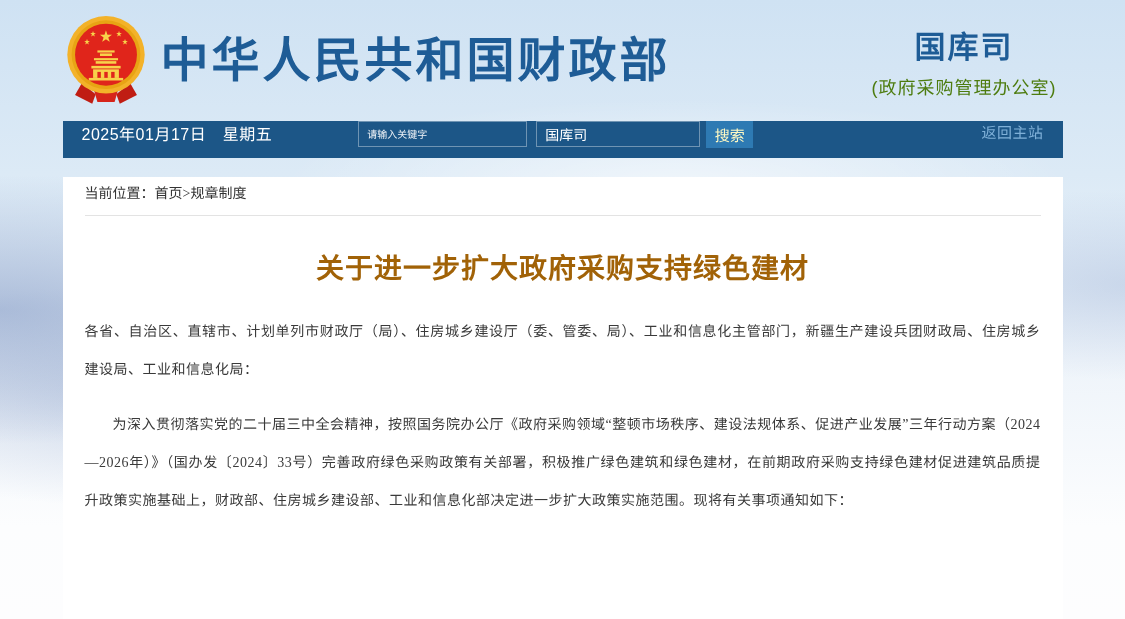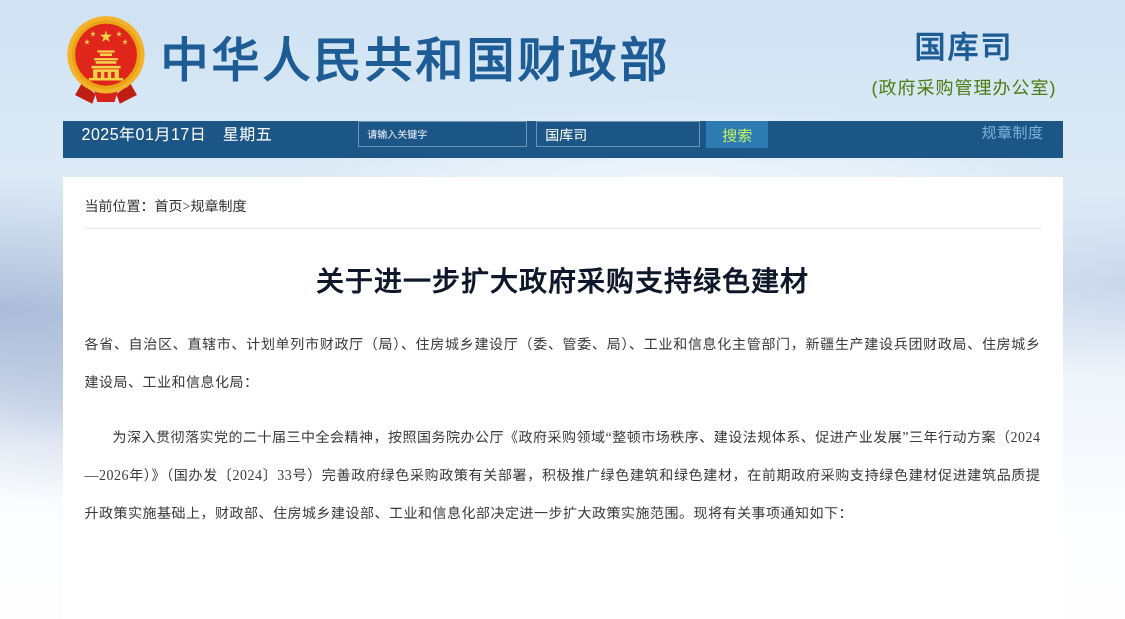--- a/index.html
+++ b/index.html
@@ -43,43 +43,43 @@
     font-family:"Liberation Sans", sans-serif;
   }
   .nav-search-input::placeholder { color:#f0f4f8; opacity:1; }
   .nav-scope {
     margin-left:9px; width:164px; height:26px;
     background:transparent; border:1px solid #6f94b3; color:#fff;
     font-size:14px; padding:0 8px; outline:none;
     font-family:"Liberation Sans", sans-serif;
   }
   .nav-search-btn {
-    margin-left:6px; width:62px; height:27px; border:none;
-    background:#2e7ab3; color:#bef264; font-size:15px; cursor:pointer;
+    margin-left:6px; width:47px; height:27px; border:none;
+    background:#2e7ab3; color:#fef9c3; font-size:15px; cursor:pointer;
     font-family:"Liberation Sans", sans-serif;
   }
   .nav-back {
     margin-left:auto; margin-right:19px; font-size:15px;
     color:#7fb0d8; text-decoration:none; letter-spacing:.5px;
   }
 
   
   .panel {
     background:#fff; margin-top:19px; height:442px; overflow:hidden;
     padding:0 22px;
   }
   .breadcrumb {
-    padding-top:18px; font-size:14px; color:#333;
+    padding-top:5px; font-size:14px; color:#333;
     font-family:"Liberation Serif", serif;
   }
   .breadcrumb-path { color:#333; text-decoration:none; cursor:pointer; }
   .panel-rule { border:none; border-top:1px solid #e3e3e3; margin-top:13px; }
 
   .doc-title {
-    margin-top:30px; text-align:center; color:#0f172a;
+    margin-top:30px; text-align:center; color:#a16207;
     font-size:28px; font-weight:700; line-height:45px; letter-spacing:1px;
   }
   .doc-number {
     margin-top:24px; text-align:center; font-size:16px; color:#333;
     font-family:"Liberation Serif", serif;
   }
   .doc-body { margin-top:22px; }
   .doc-body p {
     font-family:"Liberation Serif", serif;
     font-size:14px; color:#3a3a3a; line-height:38px;
@@ -127,21 +127,21 @@
       <div class="dept-cn">国库司</div>
       <div class="dept-sub">(政府采购管理办公室)</div>
     </div>
   </div>
 
   <div class="navbar">
     <span class="nav-date">2025年01月17日　星期五</span>
     <input class="nav-search-input" type="text" placeholder="请输入关键字" style="">
     <input class="nav-scope" type="text" readonly="" value="国库司" style="">
     <button class="nav-search-btn">搜索</button>
-    <a class="nav-back" href="#">规章制度</a>
+    <a class="nav-back" href="#">返回主站</a>
   </div>
 
   <div class="panel">
     <div class="breadcrumb">
       <span>当前位置：</span><span class="breadcrumb-path">首页&gt;规章制度</span>
     </div>
     <hr class="panel-rule">
 
     <h1 class="doc-title">
       <span style="display:block">关于进一步扩大政府采购支持绿色建材</span>

